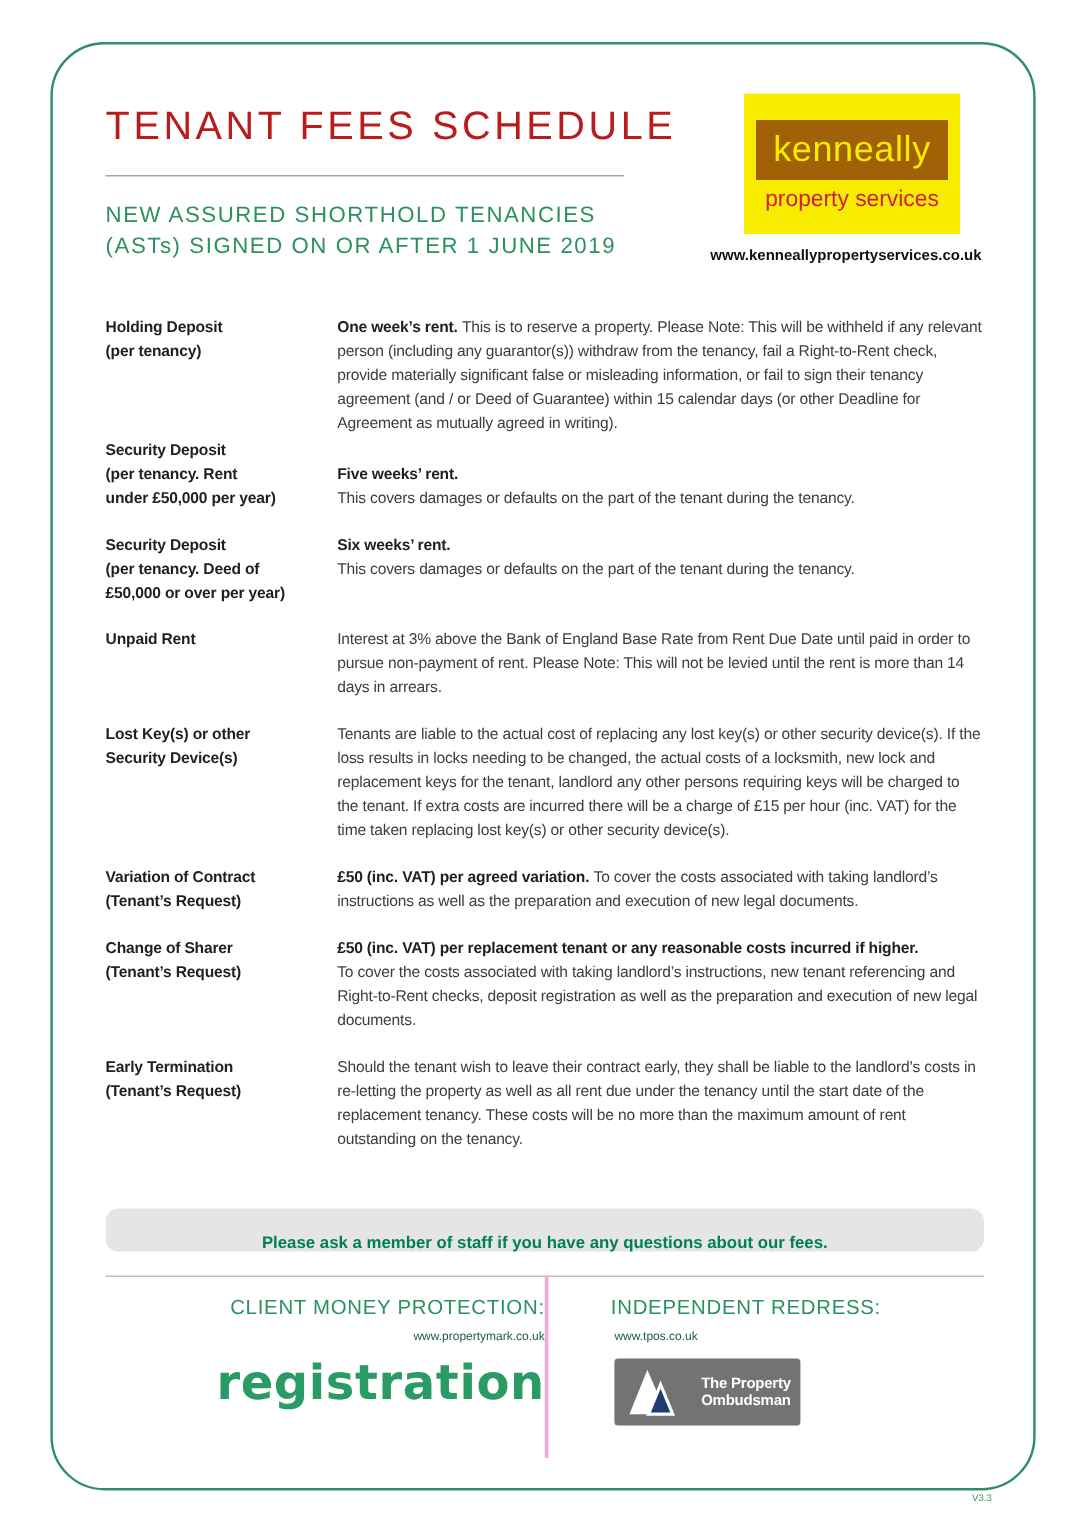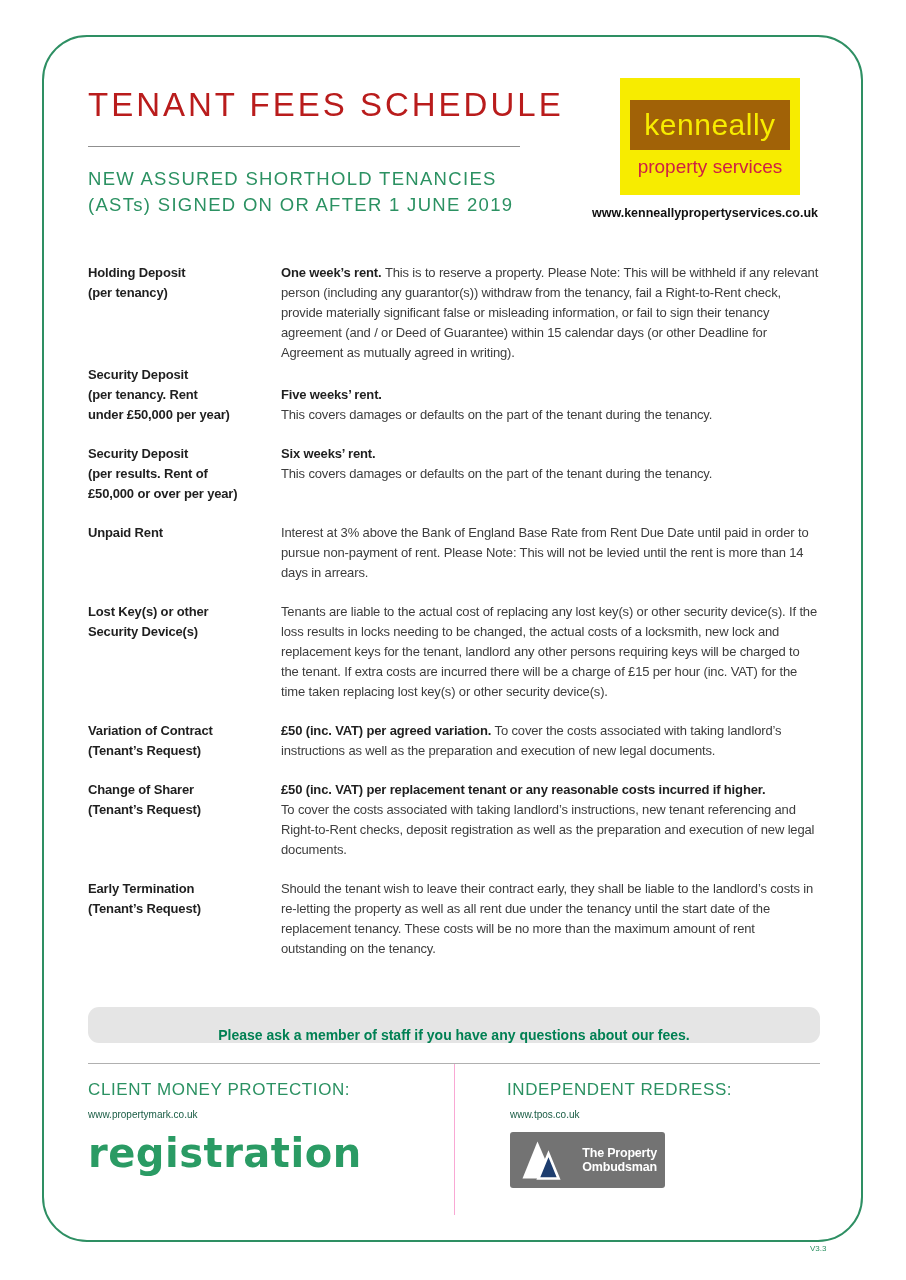--- a/index.html
+++ b/index.html
@@ -27,21 +27,21 @@
   .fee-row-1 .fee-body{padding-top:20px;}
   .fee-label{flex:0 0 193px;font-size:13px;line-height:20px;font-weight:bold;
         color:#1f1f1f;letter-spacing:-0.15px;}
   .fee-body{flex:1;font-size:13px;line-height:20px;color:#3d3d3d;letter-spacing:-0.15px;}
   .fee-body .b{font-weight:bold;color:#1f1f1f;}
   .banner{position:absolute;left:88px;top:1007px;width:732px;height:36px;
         background:#e5e5e5;display:flex;align-items:flex-end;justify-content:center;border-radius:11px;}
   .banner-text{font-size:14px;font-weight:bold;color:#008053;}
   .footer{position:absolute;left:88px;top:1063px;width:732px;height:152px;
         border-top:1px solid #b0b0b0;display:flex;box-sizing:border-box;}
-  .footer-left{flex:0 0 366px;border-right:1px solid #f9a8d4;}
+  .footer-left{flex:0 0 366px;border-right:3px solid #f9a8d4;text-align:right;}
   .footer-right{flex:1;padding-left:52px;}
   .footer-heading{margin-top:16px;font-size:17px;letter-spacing:0.6px;color:#2b9162;}
   .footer-url{margin-top:9px;font-size:10px;color:#195c44;}
   .footer-right .footer-url{padding-left:3px;}
   .propertymark{margin-top:10px;font-family:"DejaVu Sans",sans-serif;font-weight:bold;
         font-size:40px;color:#2a9b64;letter-spacing:0.5px;line-height:46px;}
   .tpo{margin-top:12px;margin-left:3px;width:155px;height:56px;background:#737373;
         border-radius:3px;display:flex;align-items:center;padding:0 8px;box-sizing:border-box;justify-content:space-between;}
   .tpo svg{width:46px;height:44px;flex:none;}
   .tpo-text{color:#ffffff;font-size:12.5px;line-height:14px;font-weight:bold;
@@ -82,21 +82,21 @@
         <div class="fee-label">
           <div>Security Deposit</div>
           <div>(per tenancy. Rent</div>
           <div>under £50,000 per year)</div>
         </div>
         <div class="fee-body"><span class="b" style="display: block;">Five weeks’ rent.</span>This covers damages or defaults on the part of the tenant during the tenancy.</div>
       </div>
       <div class="fee-row fee-row-2">
         <div class="fee-label">
           <div>Security Deposit</div>
-          <div>(per results. Rent of</div>
+          <div>(per tenancy. Deed of</div>
           <div>£50,000 or over per year)</div>
         </div>
         <div class="fee-body"><span class="b" style="display: block;">Six weeks’ rent.</span>This covers damages or defaults on the part of the tenant during the tenancy.</div>
       </div>
       <div class="fee-row fee-row-3">
         <div class="fee-label">
           <div>Unpaid Rent</div>
         </div>
         <div class="fee-body">Interest at 3% above the Bank of England Base Rate from Rent Due Date until paid in order to pursue non-payment of rent. Please Note: This will not be levied until the rent is more than 14 days in arrears.</div>
       </div>

